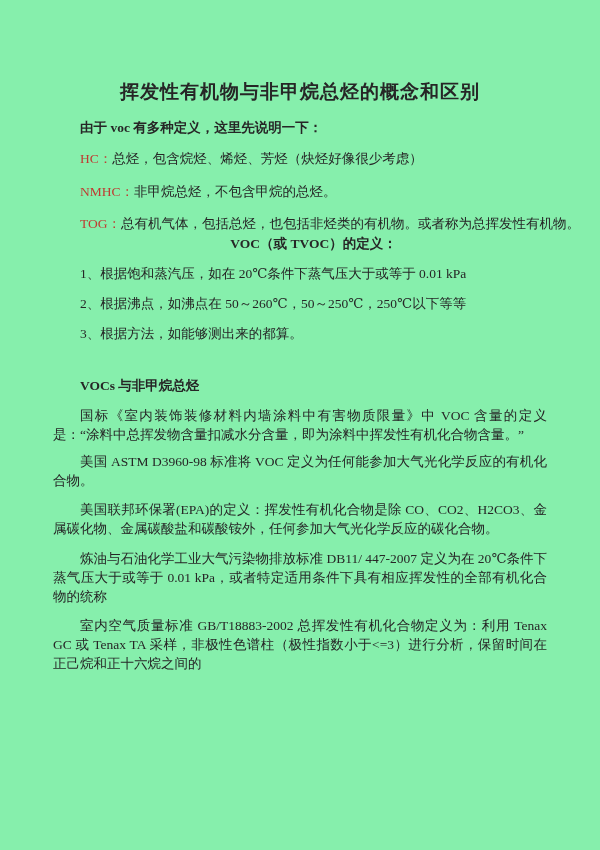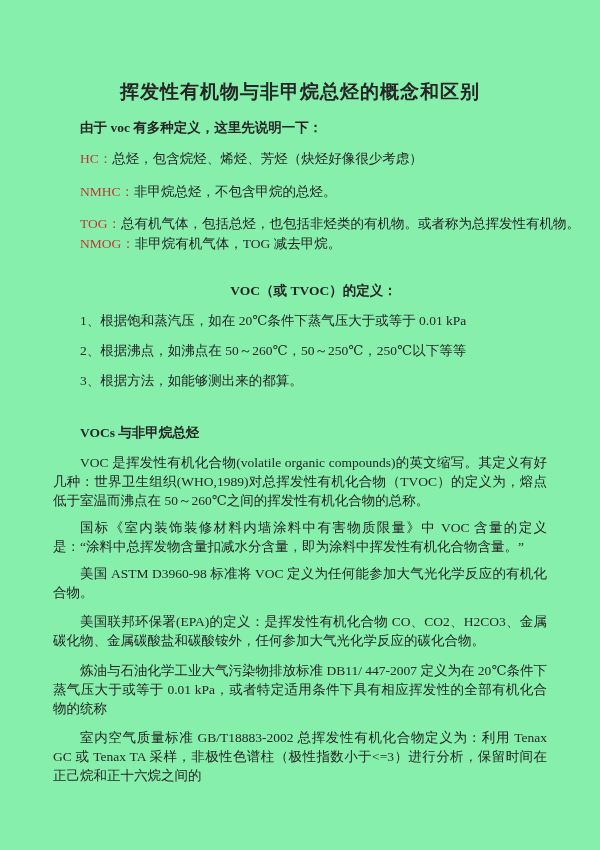--- a/index.html
+++ b/index.html
@@ -71,36 +71,34 @@
   <h1 class="doc-title">挥发性有机物与非甲烷总烃的概念和区别</h1>
 
   <p class="line bold intro">由于 voc 有多种定义，这里先说明一下：</p>
 
   <p class="line def-hc"><span class="term">HC：</span><span>总烃，包含烷烃、烯烃、芳烃（炔烃好像很少考虑）</span></p>
 
   <p class="line def-nmhc"><span class="term">NMHC：</span><span>非甲烷总烃，不包含甲烷的总烃。</span></p>
 
   <p class="line def-tog"><span class="term">TOG：</span><span>总有机气体，包括总烃，也包括非烃类的有机物。或者称为总挥发性有机物。</span></p>
 
-  <p class="line def-nmog"><span class="term">NMOG：</span><span>非甲烷有机气体，TOG 减去甲烷。</span></p>
 
   <p class="line bold voc-heading">VOC（或 TVOC）的定义：</p>
 
   <p class="line crit-1">1、根据饱和蒸汽压，如在 20℃条件下蒸气压大于或等于 0.01 kPa</p>
   <p class="line crit-2">2、根据沸点，如沸点在 50～260℃，50～250℃，250℃以下等等</p>
   <p class="line crit-3">3、根据方法，如能够测出来的都算。</p>
 
   <p class="line bold section-heading">VOCs 与非甲烷总烃</p>
 
 
-  <p class="para para-1">VOC 是挥发性有机化合物(volatile organic compounds)的英文缩写。其定义有好几种：世界卫生组织(WHO,1989)对总挥发性有机化合物（TVOC）的定义为，熔点低于室温而沸点在 50～260℃之间的挥发性有机化合物的总称。</p>
 
   <p class="para para-2">国标《室内装饰装修材料内墙涂料中有害物质限量》中 VOC 含量的定义是：“涂料中总挥发物含量扣减水分含量，即为涂料中挥发性有机化合物含量。”</p>
 
   <p class="para para-3">美国 ASTM D3960-98 标准将 VOC 定义为任何能参加大气光化学反应的有机化合物。</p>
 
-  <p class="para para-4">美国联邦环保署(EPA)的定义：是挥发性有机化合物 CO、CO2、H2CO3、金属碳化物、金属碳酸盐和碳酸铵外，任何参加大气光化学反应的碳化合物。</p>
+  <p class="para para-4">美国联邦环保署(EPA)的定义：挥发性有机化合物是除 CO、CO2、H2CO3、金属碳化物、金属碳酸盐和碳酸铵外，任何参加大气光化学反应的碳化合物。</p>
 
   <p class="para para-5">炼油与石油化学工业大气污染物排放标准 DB11/ 447-2007 定义为在 20℃条件下蒸气压大于或等于 0.01 kPa，或者特定适用条件下具有相应挥发性的全部有机化合物的统称</p>
 
   <p class="para para-6">室内空气质量标准 GB/T18883-2002 总挥发性有机化合物定义为：利用 Tenax GC 或 Tenax TA 采样，非极性色谱柱（极性指数小于&lt;=3）进行分析，保留时间在正己烷和正十六烷之间的</p>
 
 </div>
 
 </body></html>

